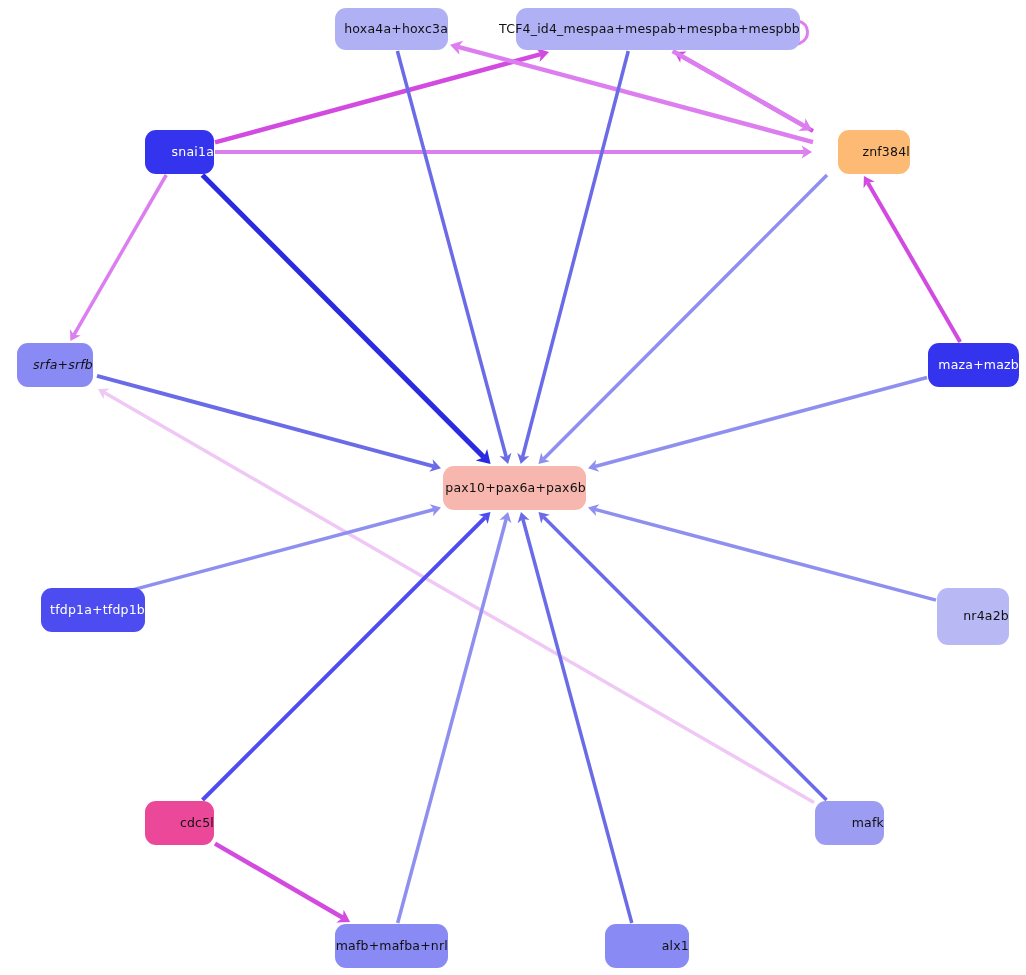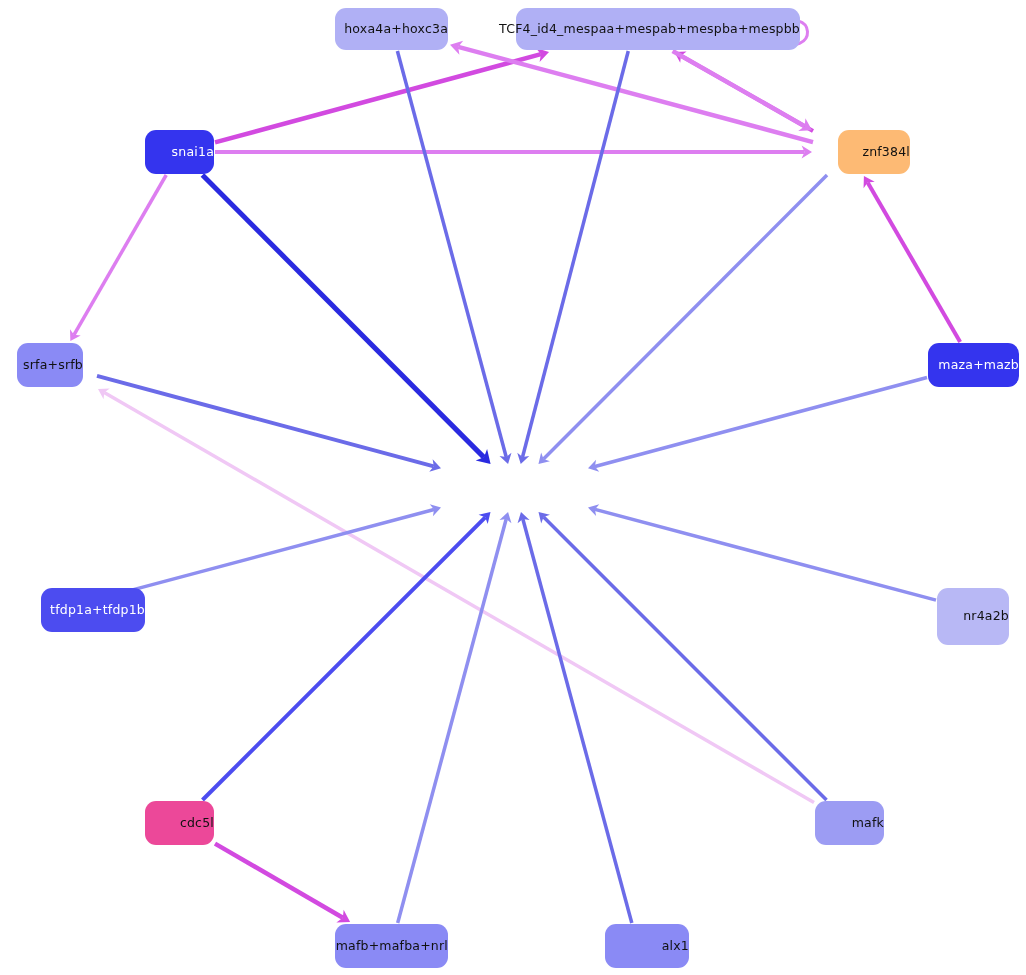--- a/index.html
+++ b/index.html
@@ -147,25 +147,28 @@
       </div>
       <div class="node" style="left: 516px; top: 8px; width: 284px; height: 42px; background: rgb(176, 176, 245); color: rgb(17, 17, 17);">
         <span>TCF4_id4_mespaa+mespab+mespba+mespbb</span>
       </div>
       <div class="node" style="left: 814px; top: 130px; width: 72px; height: 44px; background: #fdba74; color: rgb(17, 17, 17); margin-left: 24px;">
         <span>znf384l</span>
       </div>
       <div class="node" style="left: 145px; top: 130px; width: 69px; height: 44px; background: rgb(52, 52, 238); color: rgb(255, 255, 255);">
         <span>snai1a</span>
       </div>
-      <div class="node" style="left: 17px; top: 343px; width: 66px; height: 44px; background: rgb(138, 138, 245); color: rgb(17, 17, 17);">
+      <div class="node" style="left: 17px; top: 343px; width: 76px; height: 44px; background: rgb(138, 138, 245); color: rgb(17, 17, 17); font-style: italic;">
         <span>srfa+srfb</span>
       </div>
       <div class="node" style="left: 928px; top: 343px; width: 91px; height: 44px; background: rgb(52, 52, 238); color: rgb(255, 255, 255); padding-left: 44px;">
         <span>maza+mazb</span>
+      </div>
+      <div class="node" style="left: 443px; top: 466px; width: 143px; height: 44px; background: rgb(247, 182, 174); color: rgb(17, 17, 17);">
+        <span>pax10+pax6a+pax6b</span>
       </div>
       <div class="node" style="left: 5px; top: 588px; width: 104px; height: 44px; background: rgb(76, 76, 240); color: rgb(255, 255, 255); margin-left: 36px;">
         <span>tfdp1a+tfdp1b</span>
       </div>
       <div class="node" style="left: 937px; top: 588px; width: 72px; height: 57px; background: rgb(184, 184, 245); color: rgb(17, 17, 17);">
         <span>nr4a2b</span>
       </div>
       <div class="node" style="left: 145px; top: 801px; width: 69px; height: 44px; background: #ec4899; color: rgb(17, 17, 17);">
         <span>cdc5l</span>
       </div>

